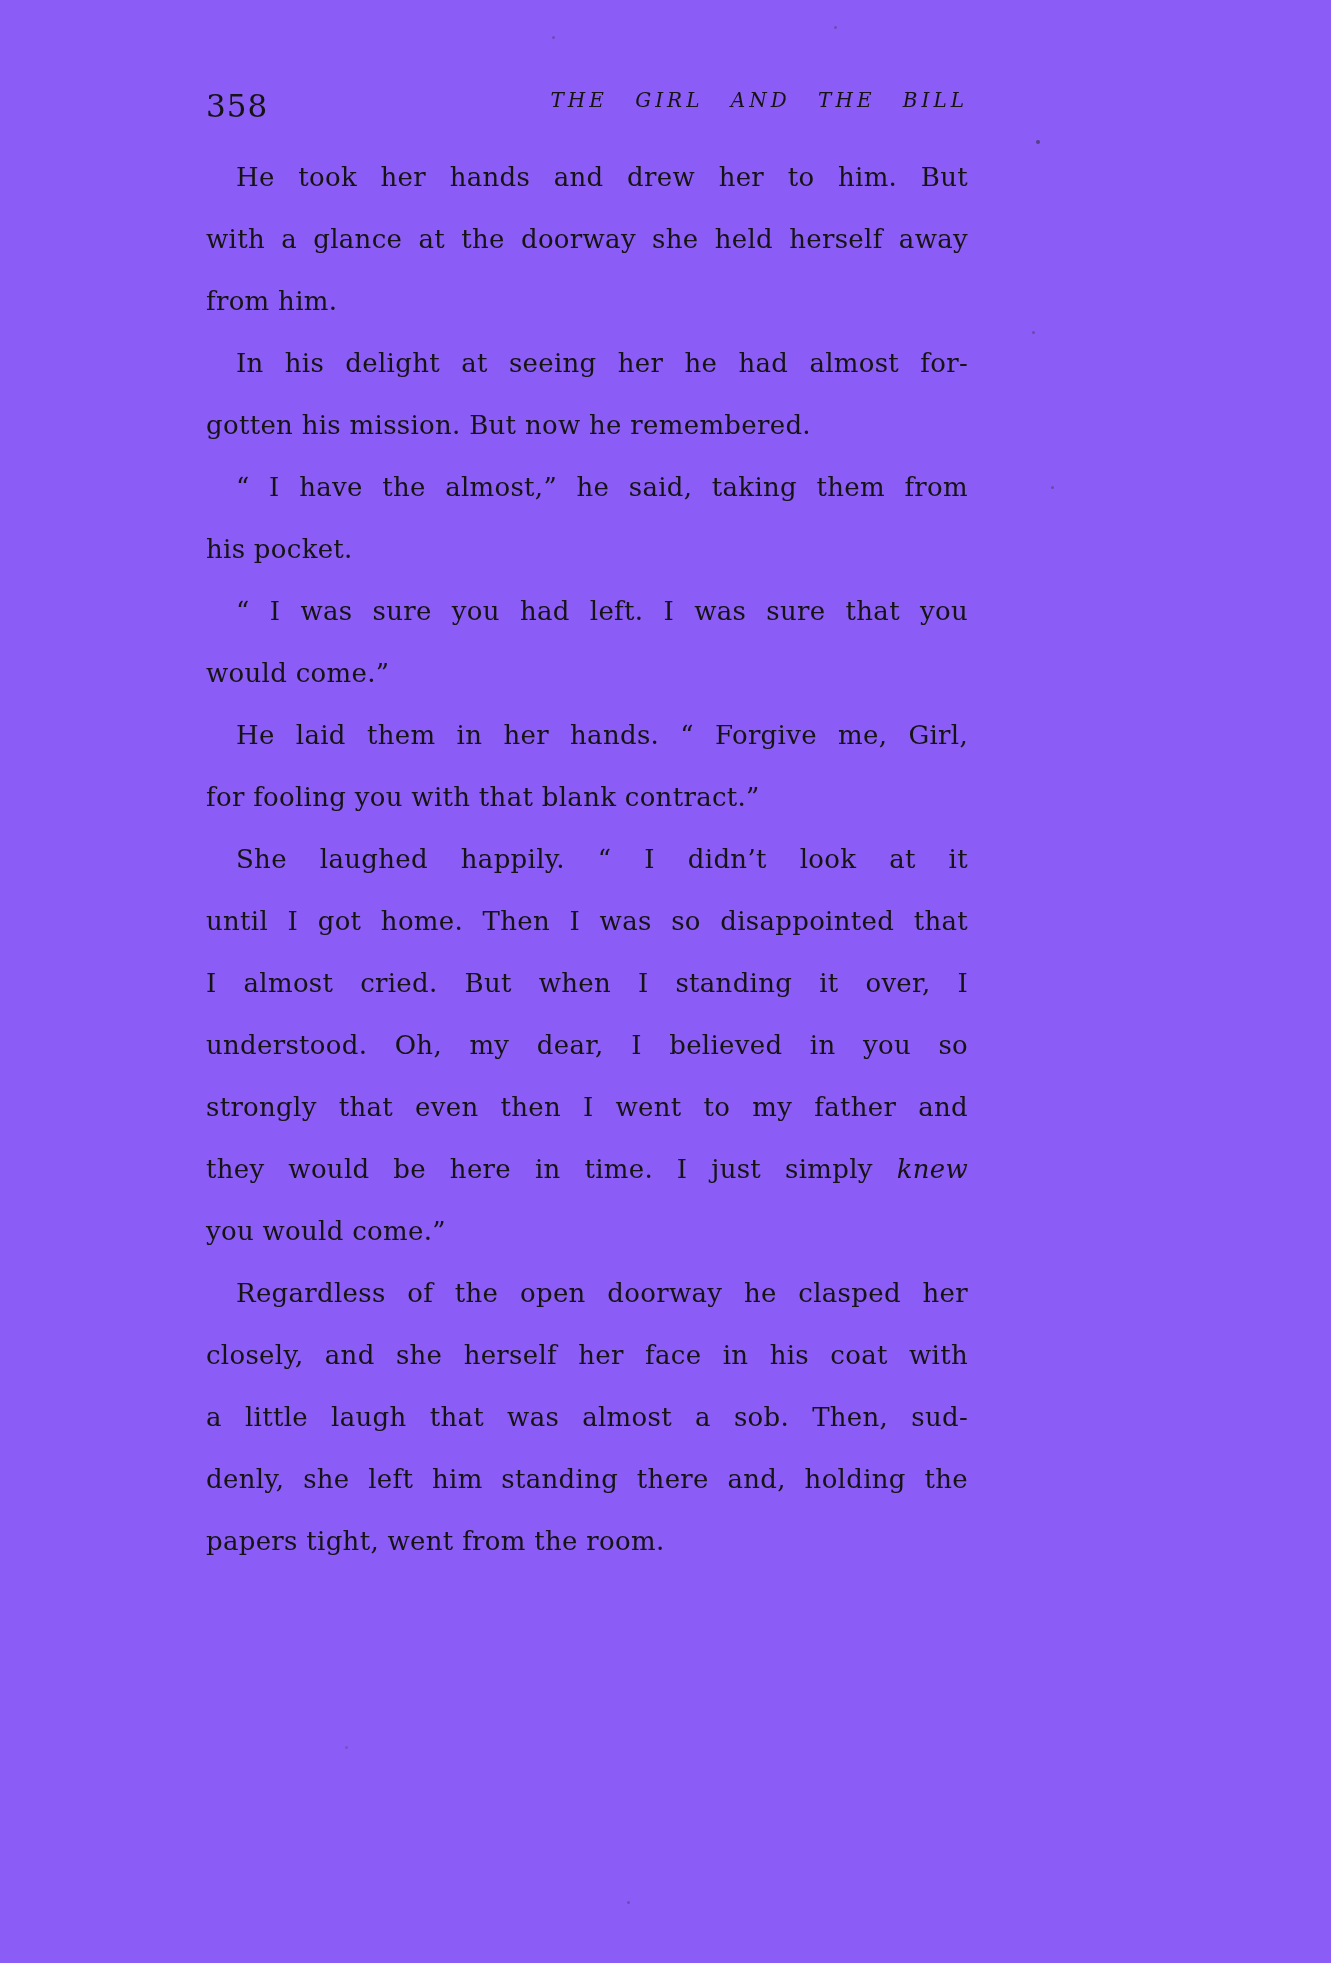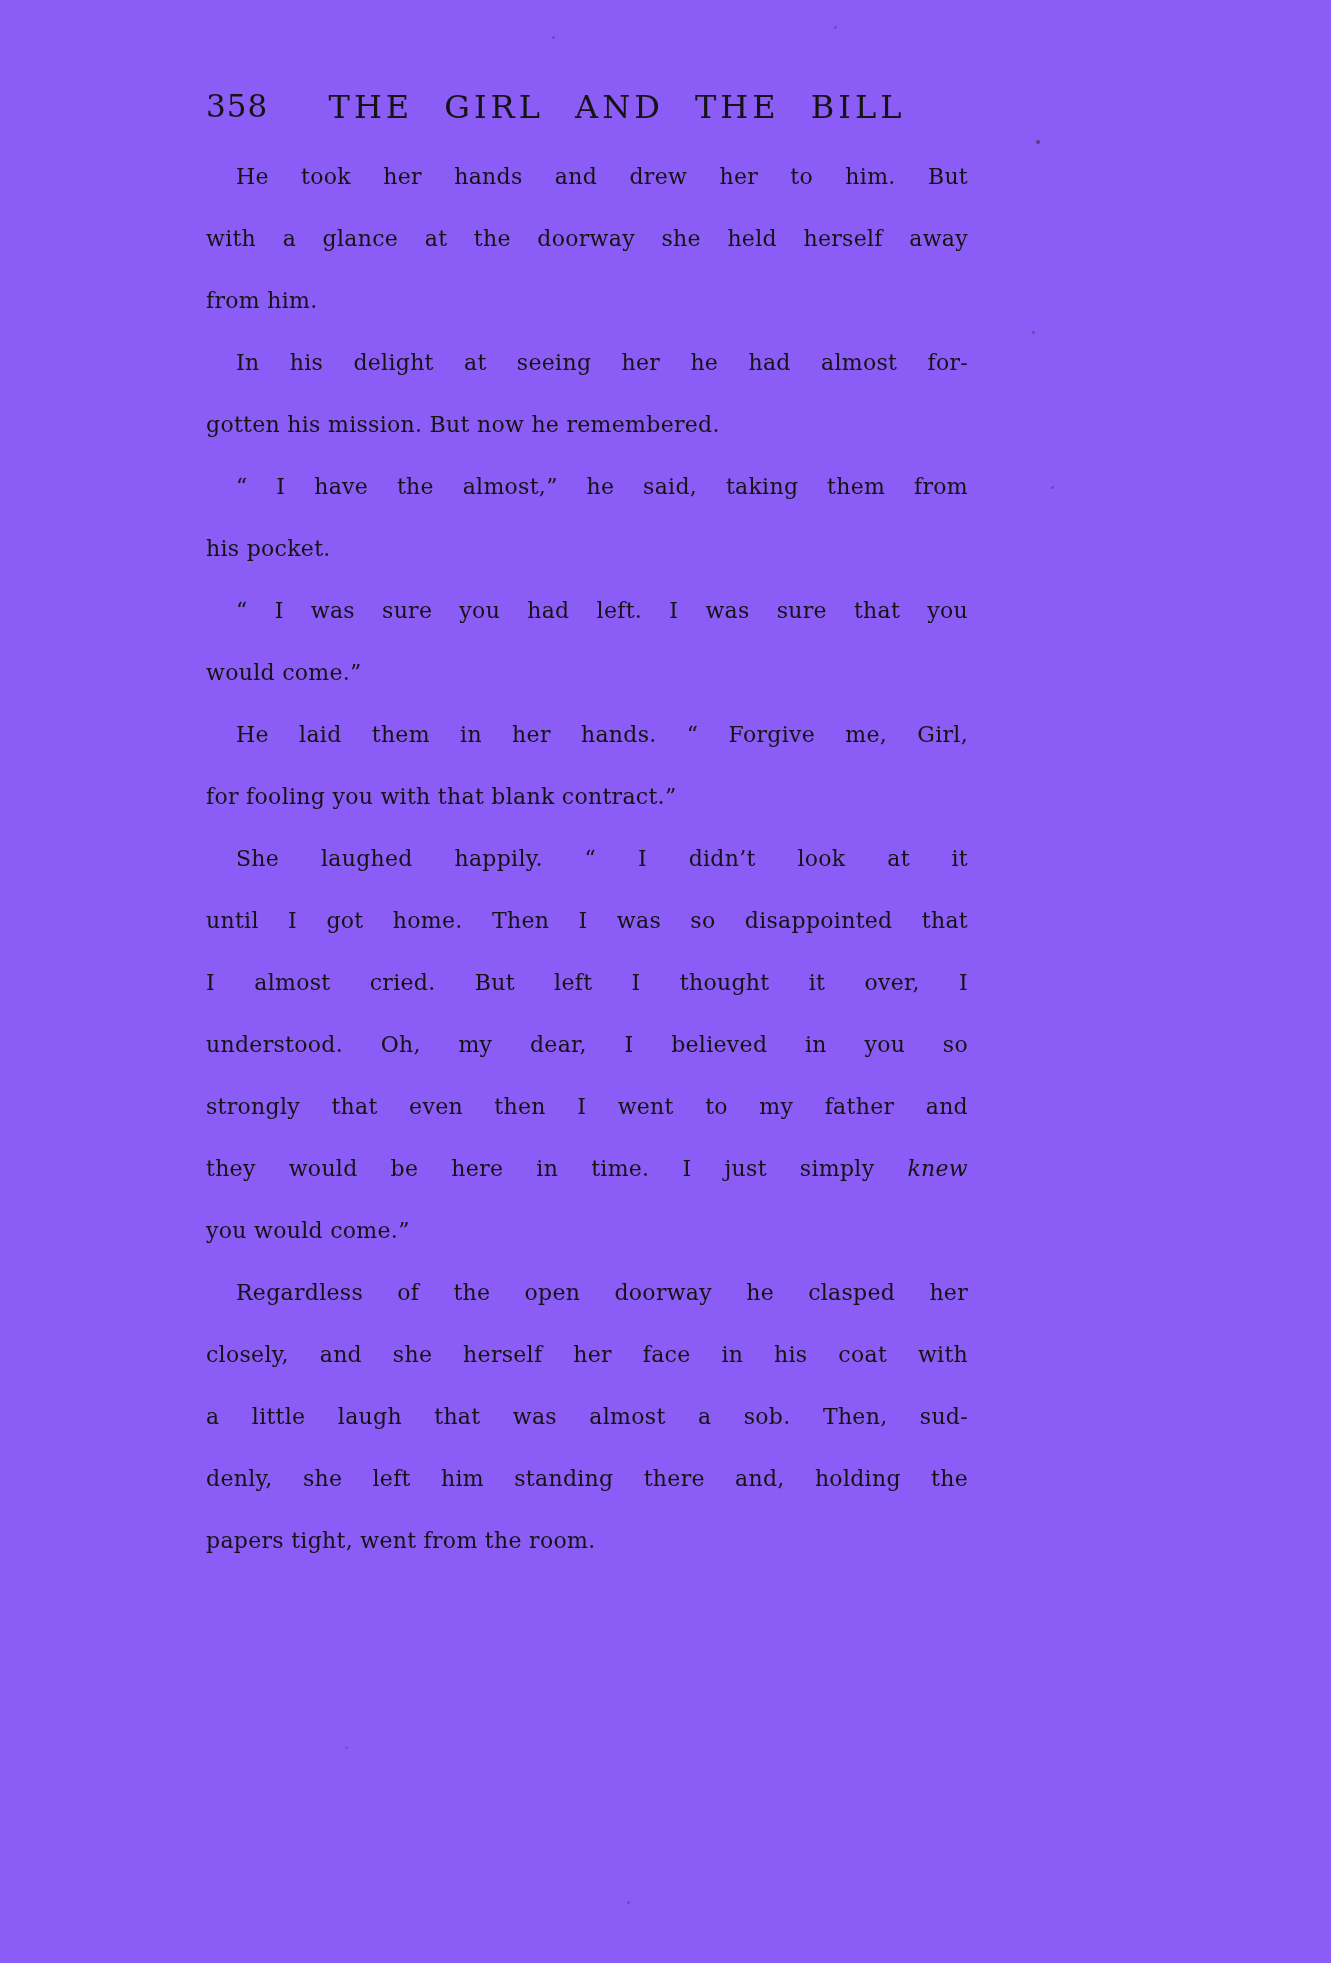--- a/index.html
+++ b/index.html
@@ -29,37 +29,38 @@
     left: 0;
     top: 0;
     font-size: 31px;
     letter-spacing: 1px;
   }
   #page-title {
     position: absolute;
     left: 60px;
     right: 0;
     top: 0;
-    text-align: center;
-    font-size: 32px;
+    text-align: right;
+    font-size: 20px;
     letter-spacing: 4px;
     word-spacing: 17px;
     white-space: nowrap;
+    font-style: italic;
   }
   
   #text-block {
     position: absolute;
     left: 206px;
     top: 146px;
     width: 762px;
   }
   .line {
     height: 62px;
     line-height: 62px;
-    font-size: 22px;
+    font-size: 26px;
     letter-spacing: 0.3px;
     text-align: justify;
     text-align-last: justify;
     white-space: nowrap;
   }
   .line.first {
     padding-left: 30px;
   }
   .line.last {
     text-align: center;
@@ -100,21 +101,21 @@
       <div class="line first">In his delight at seeing her he had almost for-</div>
       <div class="line last">gotten his mission.  But now he remembered.</div>
       <div class="line first">“ I have the almost,” he said, taking them from</div>
       <div class="line last">his pocket.</div>
       <div class="line first">“ I was sure you had left.  I was sure that you</div>
       <div class="line last">would come.”</div>
       <div class="line first">He laid them in her hands.  “ Forgive me, Girl,</div>
       <div class="line last">for fooling you with that blank contract.”</div>
       <div class="line first">She laughed happily.  “ I didn’t look at it</div>
       <div class="line">until I got home.  Then I was so disappointed that</div>
-      <div class="line">I almost cried.  But left I thought it over, I</div>
+      <div class="line">I almost cried.  But when I standing it over, I</div>
       <div class="line">understood.  Oh, my dear, I believed in you so</div>
       <div class="line">strongly that even then I went to my father and</div>
       <div class="line">they would be here in time.  I just simply <span class="it">knew</span></div>
       <div class="line last">you would come.”</div>
       <div class="line first">Regardless of the open doorway he clasped her</div>
       <div class="line">closely, and she herself her face in his coat with</div>
       <div class="line">a little laugh that was almost a sob.  Then, sud-</div>
       <div class="line">denly, she left him standing there and, holding the</div>
       <div class="line last">papers tight, went from the room.</div>
     </div>

